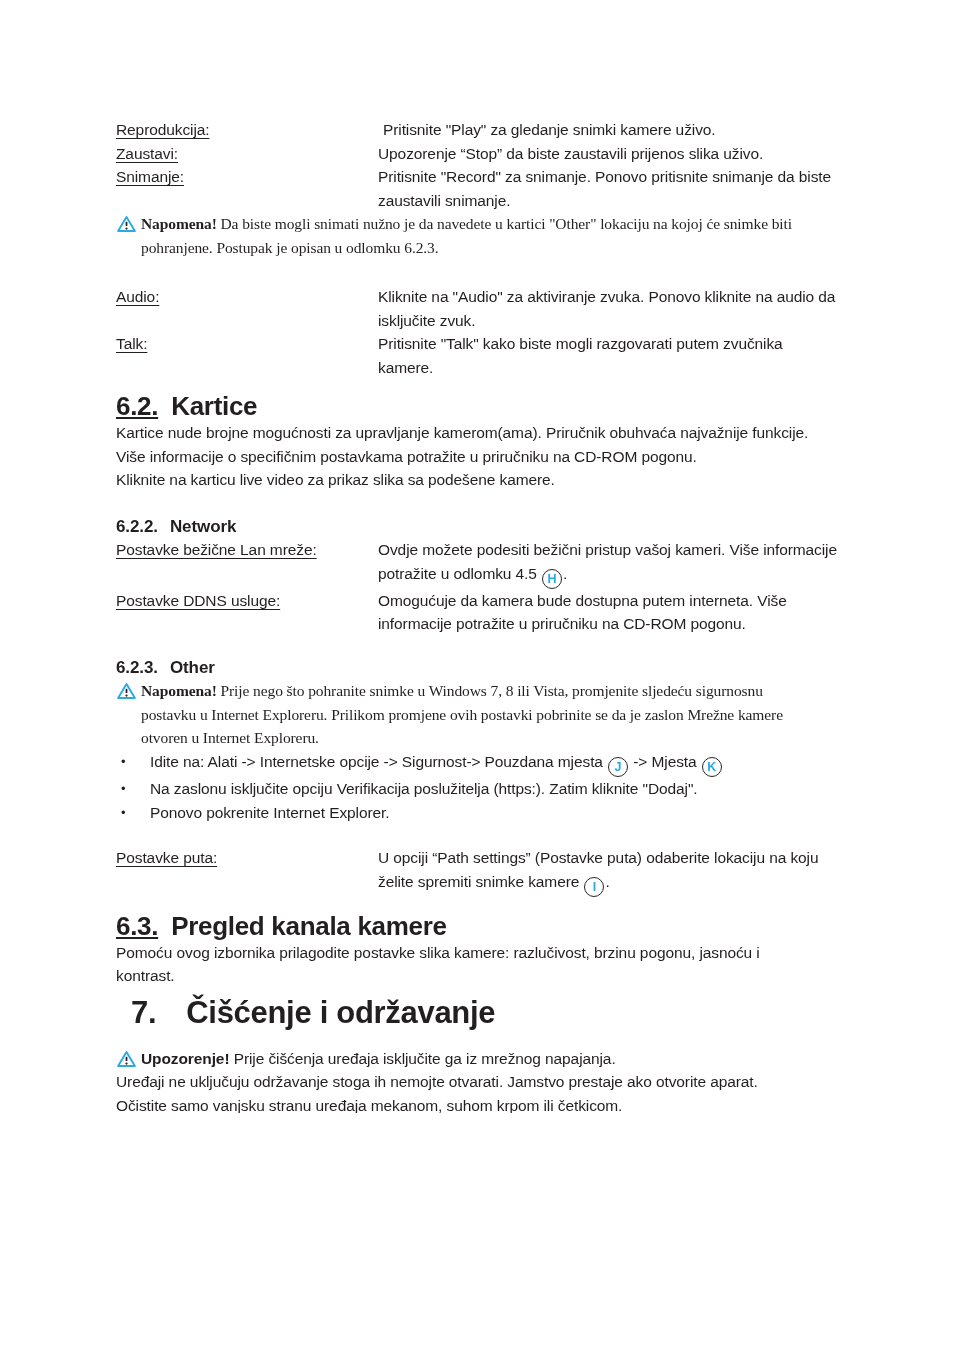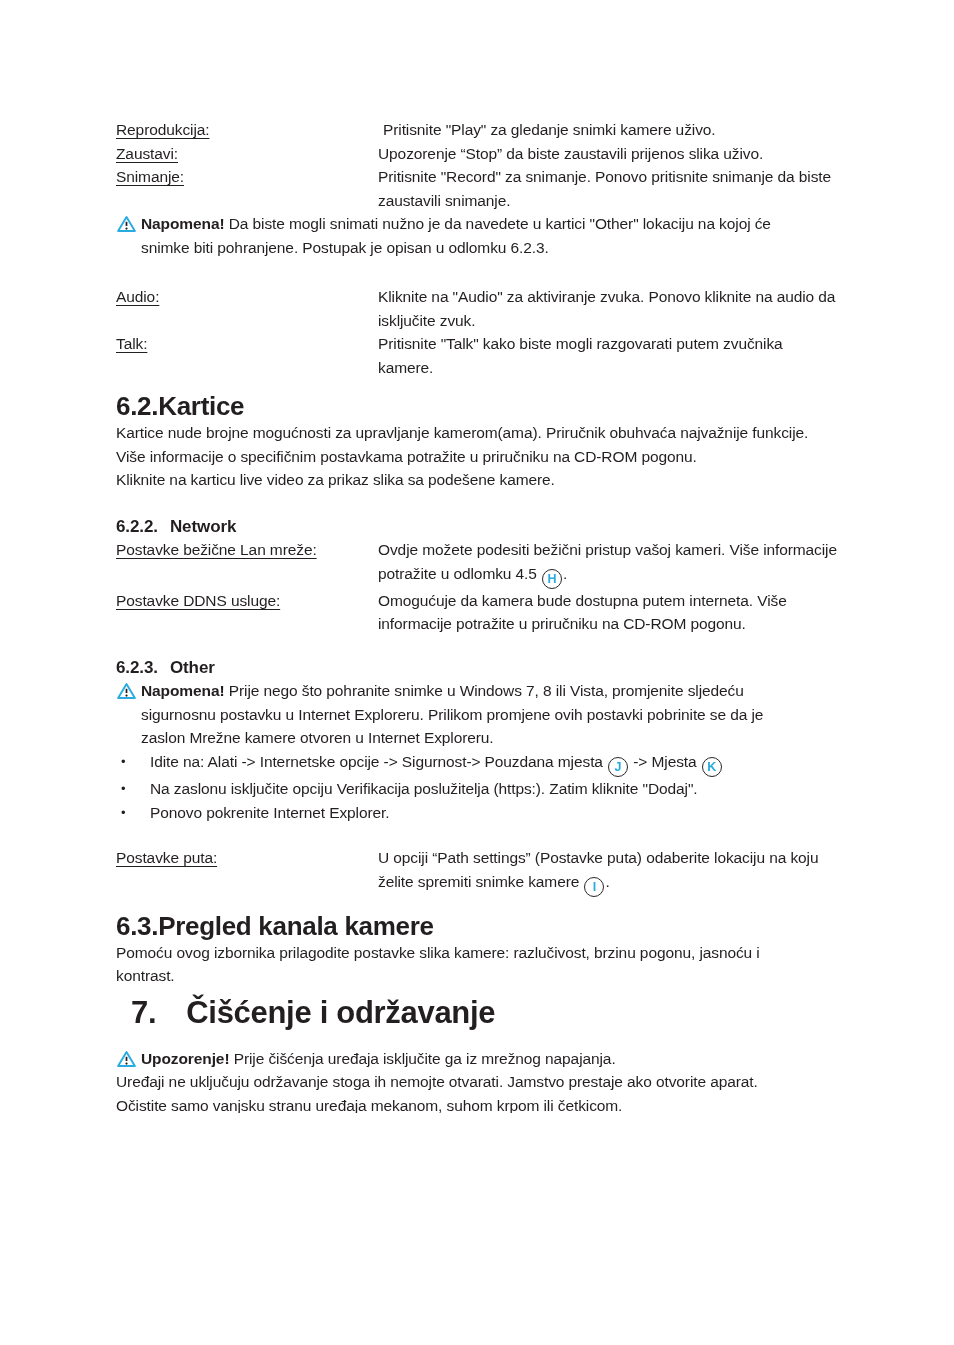--- a/index.html
+++ b/index.html
@@ -23,31 +23,31 @@
   .def-term{width:262px;flex:0 0 262px;text-decoration:underline;text-underline-offset:3px;}
   .def-desc{flex:1;max-width:461px;}
   .def-desc.first-indent{padding-left:5px;}
   
   .note{position:relative;padding-left:25px;}
   .note.w660{max-width:660px;}
   .note b{font-weight:700;}
   .warn-icon{position:absolute;left:1px;top:3px;width:19px;height:18px;}
   
   .h2{font-weight:700;font-size:26px;line-height:30px;margin:0;letter-spacing:-0.3px;}
-  .h2 .num{display:inline-block;margin-right:0;}
+  .h2 .num{display:inline-block;margin-right:13px;text-decoration:underline;}
   .h3{font-weight:700;font-size:17px;line-height:23.5px;margin:0;}
   .h3 .num{display:inline-block;margin-right:12px;}
   .h1{font-weight:700;font-size:31px;line-height:38px;margin:15px;letter-spacing:-0.3px;}
   .h1 .num{display:inline-block;margin-right:30px;}
   .para{margin:0;}
   
   .mt26{margin-top:26px;} .mt12{margin-top:12px;} .mt21{margin-top:21px;}
   .mt23{margin-top:23px;} .mt20{margin-top:20px;} .mt22{margin-top:22px;}
   .mt14{margin-top:14px;} .mt6{margin-top:6px;}
-  .w660{max-width:660px;} .w680{max-width:680px;} .w675{max-width:675px;}
+  .w660{max-width:660px;font-family:Liberation Serif, serif;} .w680{max-width:680px;} .w675{max-width:675px;}
   
   .bullet-row{display:flex;align-items:flex-start;}
   .bullet-dot{flex:0 0 29px;padding-left:5px;font-size:13px;line-height:23.5px;}
   .bullet-text{flex:1;}
   
   .circle-ref{
     display:inline-flex;align-items:center;justify-content:center;
     box-sizing:border-box;
     width:20px;height:20px;border:1.8px solid #2a2627;border-radius:50%;
     color:#29ABE2;font-weight:700;font-size:12.5px;line-height:1;

